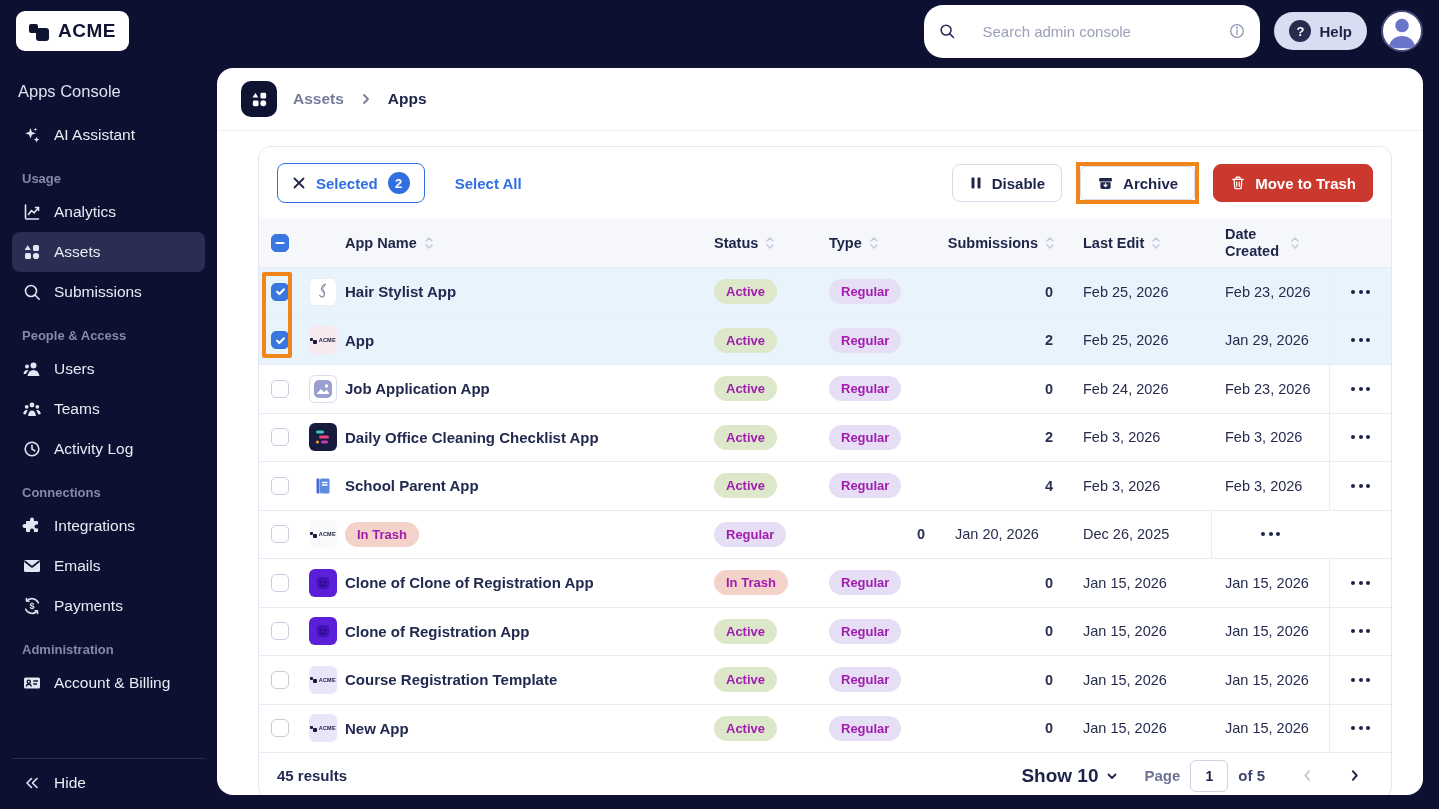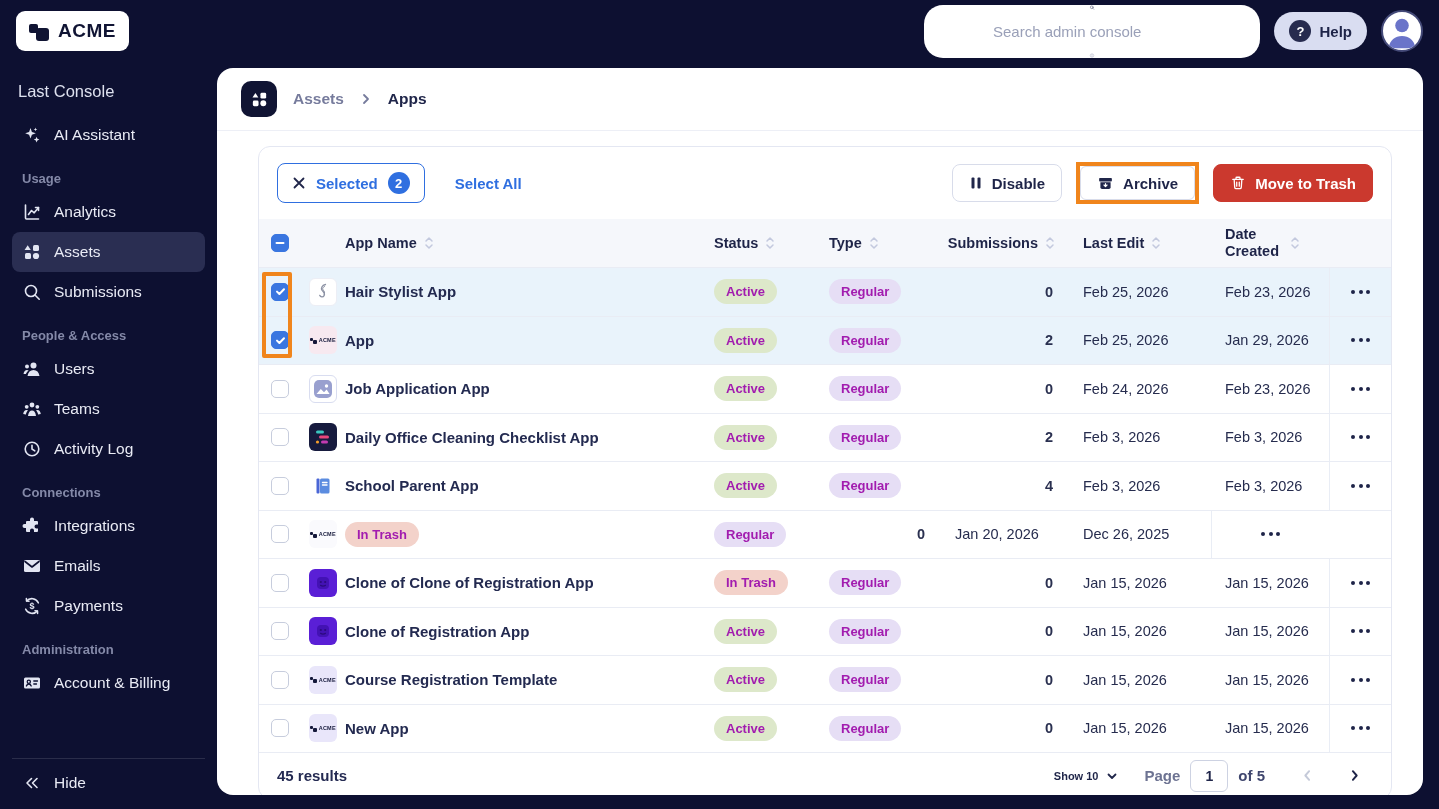--- a/index.html
+++ b/index.html
@@ -8,21 +8,21 @@
 
   
   .topbar { height:62px; display:flex; align-items:center; padding:0 16px; }
   .logo { background:#fff; border-radius:9px; height:40px; display:flex; align-items:center; gap:7px; padding:0 13px; }
   .logo-mark { position:relative; width:22px; height:22px; }
   .logo-mark i { position:absolute; background:#101433; display:block; }
   .logo-mark .m1 { width:9px; height:9px; border-radius:2px; left:0; top:4px; }
   .logo-mark .m2 { width:13px; height:13px; border-radius:3px; left:7px; top:8px; }
   .logo-text { font-size:19px; font-weight:800; color:#101433; letter-spacing:.5px; }
   .topbar-right { margin-left:auto; display:flex; align-items:center; gap:14px; }
-  .search { width:336px; height:53px; background:#fff; border-radius:19px; display:flex; align-items:center; padding:0 14px; gap:13px;flex-direction:column; }
+  .search { width:336px; height:53px; background:#fff; border-radius:19px; display:flex; align-items:center; padding:0 14px; gap:26px; }
   .search input { border:none; outline:none; flex:1; font-size:15px; color:#20264a; font-family:inherit; }
   .search input::placeholder { color:#9aa0b8; }
   .help-btn { height:38px; background:#d9ddf1; border:none; border-radius:19px; display:flex; align-items:center; gap:8px; padding:0 15px; cursor:pointer; }
   .help-q { width:22px; height:22px; border-radius:50%; background:#272b4e; color:#fff; font-size:13px; font-weight:700; display:flex; align-items:center; justify-content:center; }
   .help-label { font-size:15px; font-weight:700; color:#1e2448; }
   .avatar { width:42px; height:42px; border-radius:50%; background:#fff; border:2px solid #444a78; overflow:hidden; cursor:pointer; }
 
   
   .frame { display:flex; height:747px; }
 
@@ -97,21 +97,21 @@
   .c-edit, .c-created { padding-left:14px; }
   .c-actions { border-left:1px solid #e9edf5; height:100%; display:flex; align-items:center; justify-content:center; }
   .dots { background:none; border:none; display:flex; gap:3.5px; cursor:pointer; padding:6px; }
   .dots i { width:4px; height:4px; border-radius:50%; background:#1e2448; }
   .cb-annot { position:absolute; left:3px; top:5px; width:30px; height:86px; border:4px solid #f0851c; border-radius:2px; pointer-events:none; }
 
   
   .tfoot { border-top:1px solid #e9ecf4; height:46px; display:flex; align-items:center; padding:0 18px; }
   .results { font-size:15px; font-weight:700; color:#242a52; }
   .foot-right { margin-left:auto; display:flex; align-items:center; gap:10px; }
-  .show-select { display:flex; align-items:center; gap:8px; font-size:11px; font-weight:700; color:#1e2448; cursor:pointer; margin-right:16px; }
+  .show-select { display:flex; align-items:center; gap:8px; font-size:19px; font-weight:700; color:#1e2448; cursor:pointer; margin-right:16px; }
   .page-label { font-size:15px; color:#6d7392; font-weight:600; }
   .page-input { width:38px; height:32px; border:1px solid #cdd2e2; border-radius:6px; text-align:center; font-size:14px; font-weight:700; color:#20264a; font-family:inherit; outline:none; }
   .of-label { font-size:15px; color:#3f466e; font-weight:600; margin-right:14px; }
   .pg-btn { background:none; border:none; cursor:pointer; padding:6px 12px; display:flex; }
   .sort { display:inline-flex; flex-direction:column; gap:2px; }
 </style>
 </head>
 <body>
 
 <div class="topbar">
@@ -148,21 +148,21 @@
           <circle cx="21" cy="15" r="7.5" fill="#6a74c9"></circle>
           <path d="M6 40c1.6-9 7.4-13.5 15-13.5S34.4 31 36 40z" fill="#6a74c9"></path>
         </svg>
     </div>
   </div>
 </div>
 
 <div class="frame">
 
   <div class="sidebar">
-    <div class="sb-title">Last Console</div>
+    <div class="sb-title">Apps Console</div>
 
     <div class="sb-item">
       <svg width="20" height="20" viewBox="0 0 20 20">
           <path class="icon-fill" d="M8.5 3l1.4 3.9L13.8 8.3l-3.9 1.4L8.5 13.6 7.1 9.7 3.2 8.3l3.9-1.4z"></path>
           <path class="icon-fill" d="M14.6 11.8l.8 2 2 .8-2 .8-.8 2-.8-2-2-.8 2-.8z"></path>
           <path class="icon-fill" d="M13.5 2.5l.5 1.4 1.4.5-1.4.5-.5 1.4-.5-1.4-1.4-.5 1.4-.5z"></path>
         </svg>
       <span>AI Assistant</span>
     </div>
 

